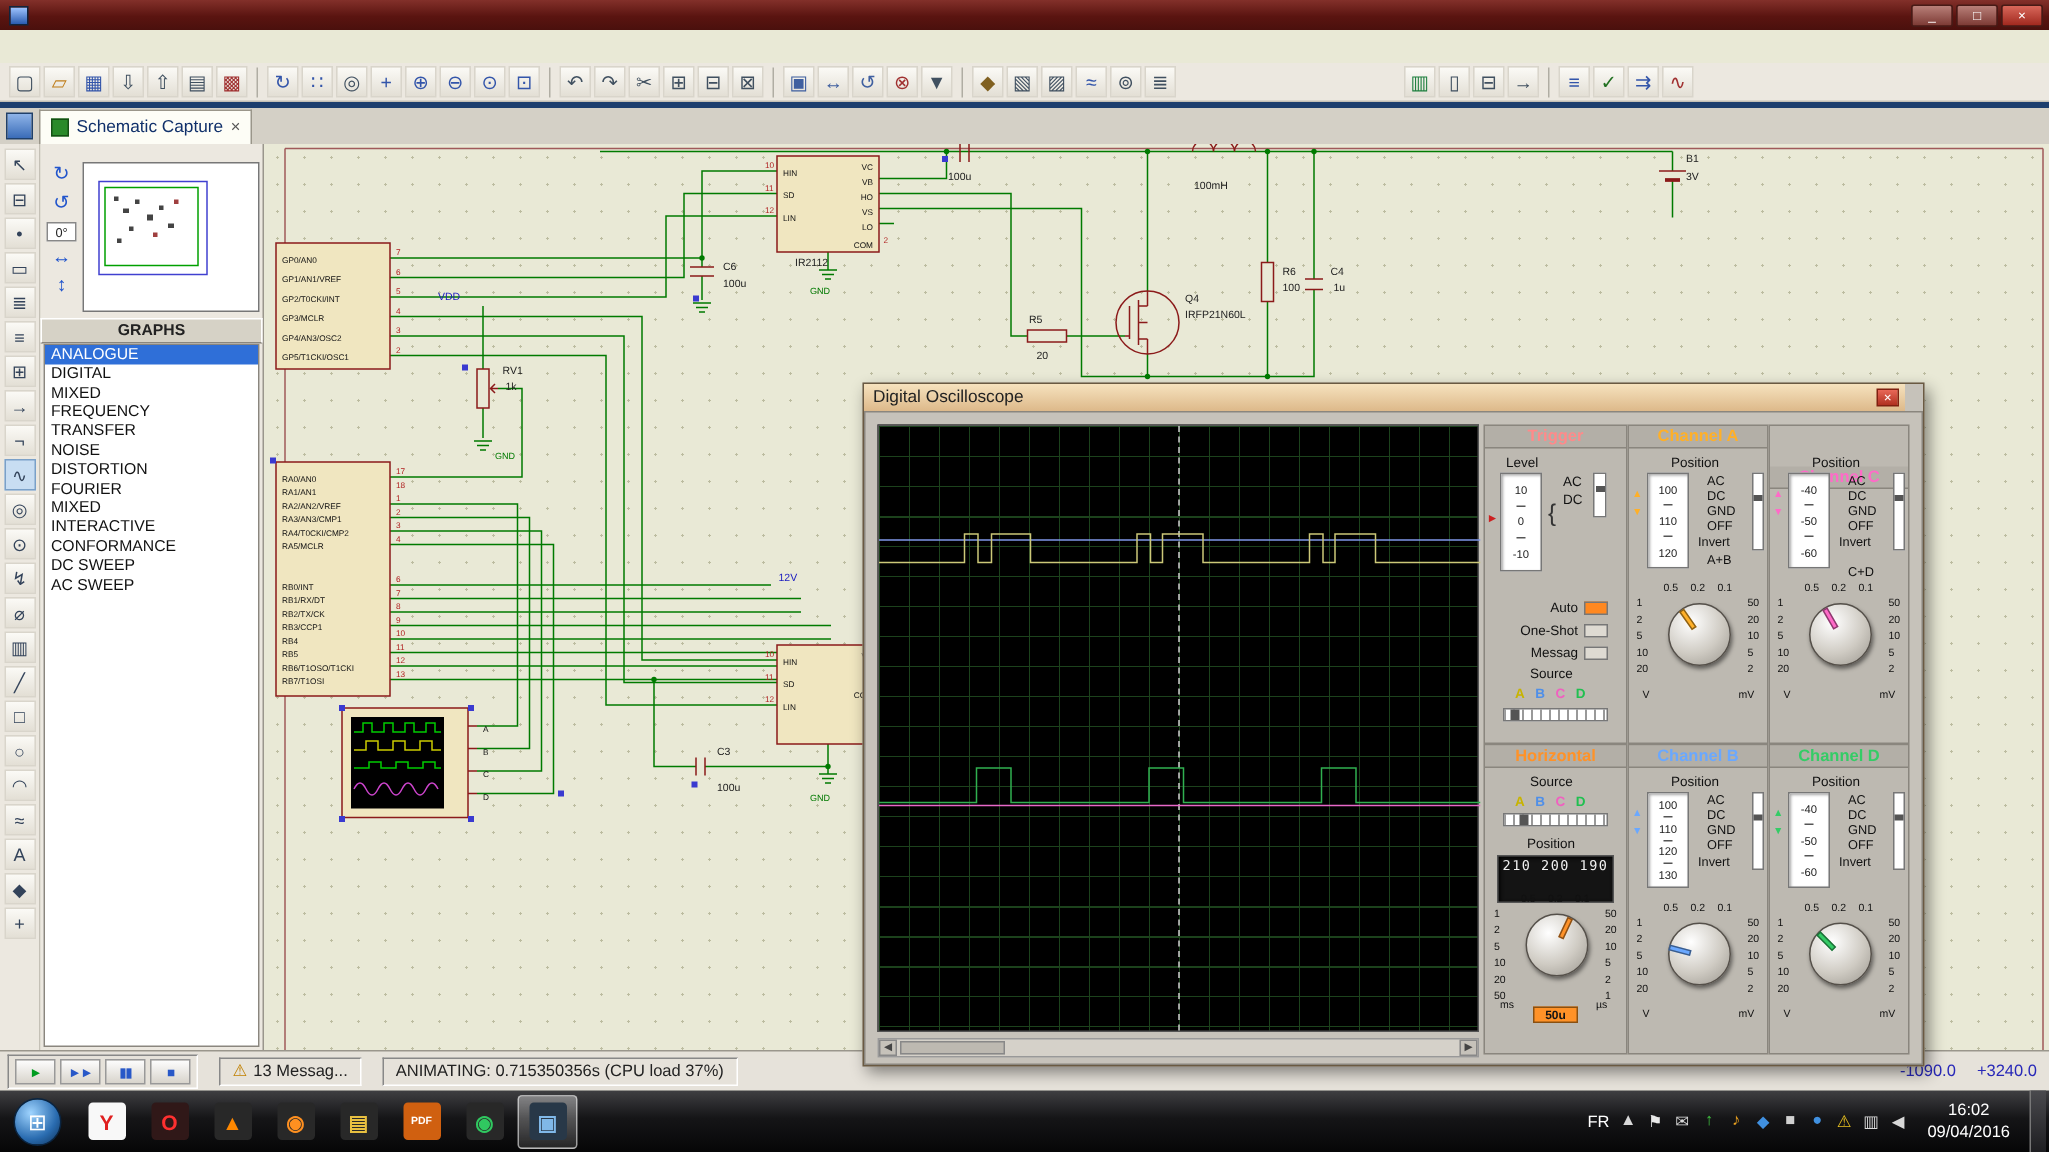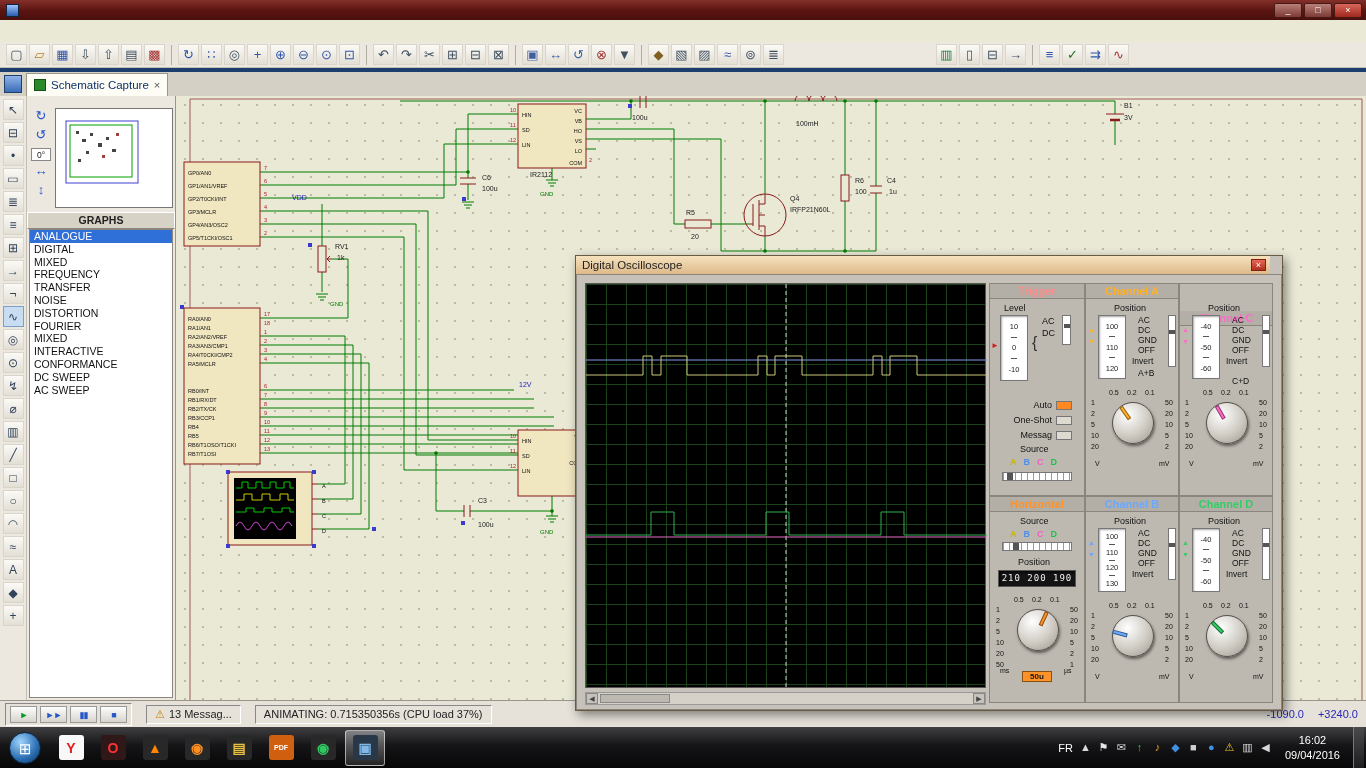--- a/index.html
+++ b/index.html
@@ -563,21 +563,21 @@
           <div class="src-letters" id="hSrc" style="left:20px;top:32px">
               <span style="color: rgb(200, 180, 0);">A</span>
               <span style="color: rgb(79, 143, 232);">B</span>
               <span style="color: rgb(240, 96, 192);">C</span>
               <span style="color: rgb(32, 192, 80);">D</span>
             </div>
           <div class="hslider" style="left:12px;top:45px;width:70px">
               <span class="h-thumb" style="left:10px"></span>
             </div>
           <div class="plab" style="left:28px;top:60px">Position</div>
-          <div class="digits" id="hDigits" style="left:8px;top:73px;width:78px;height:17px">210 200 190</div>
+          <div class="digits" id="hDigits" style="left:8px;top:73px;width:78px;height:32px">210 200 190</div>
         <div class="knob-wrap" style="left: 4px; top: 100px;">
               <span class="knob-lbl" style="left: 20px; top: -1px;">0.5</span>
               <span class="knob-lbl" style="left: 38px; top: -1px;">0.2</span>
               <span class="knob-lbl" style="left: 56px; top: -1px;">0.1</span>
               <span class="knob-lbl" style="left: 2px; top: 9px;">1</span>
               <span class="knob-lbl" style="left: 2px; top: 20px;">2</span>
               <span class="knob-lbl" style="left: 2px; top: 31px;">5</span>
               <span class="knob-lbl" style="left: 2px; top: 42px;">10</span>
               <span class="knob-lbl" style="left: 2px; top: 53px;">20</span>
               <span class="knob-lbl" style="left: 2px; top: 64px;">50</span>

